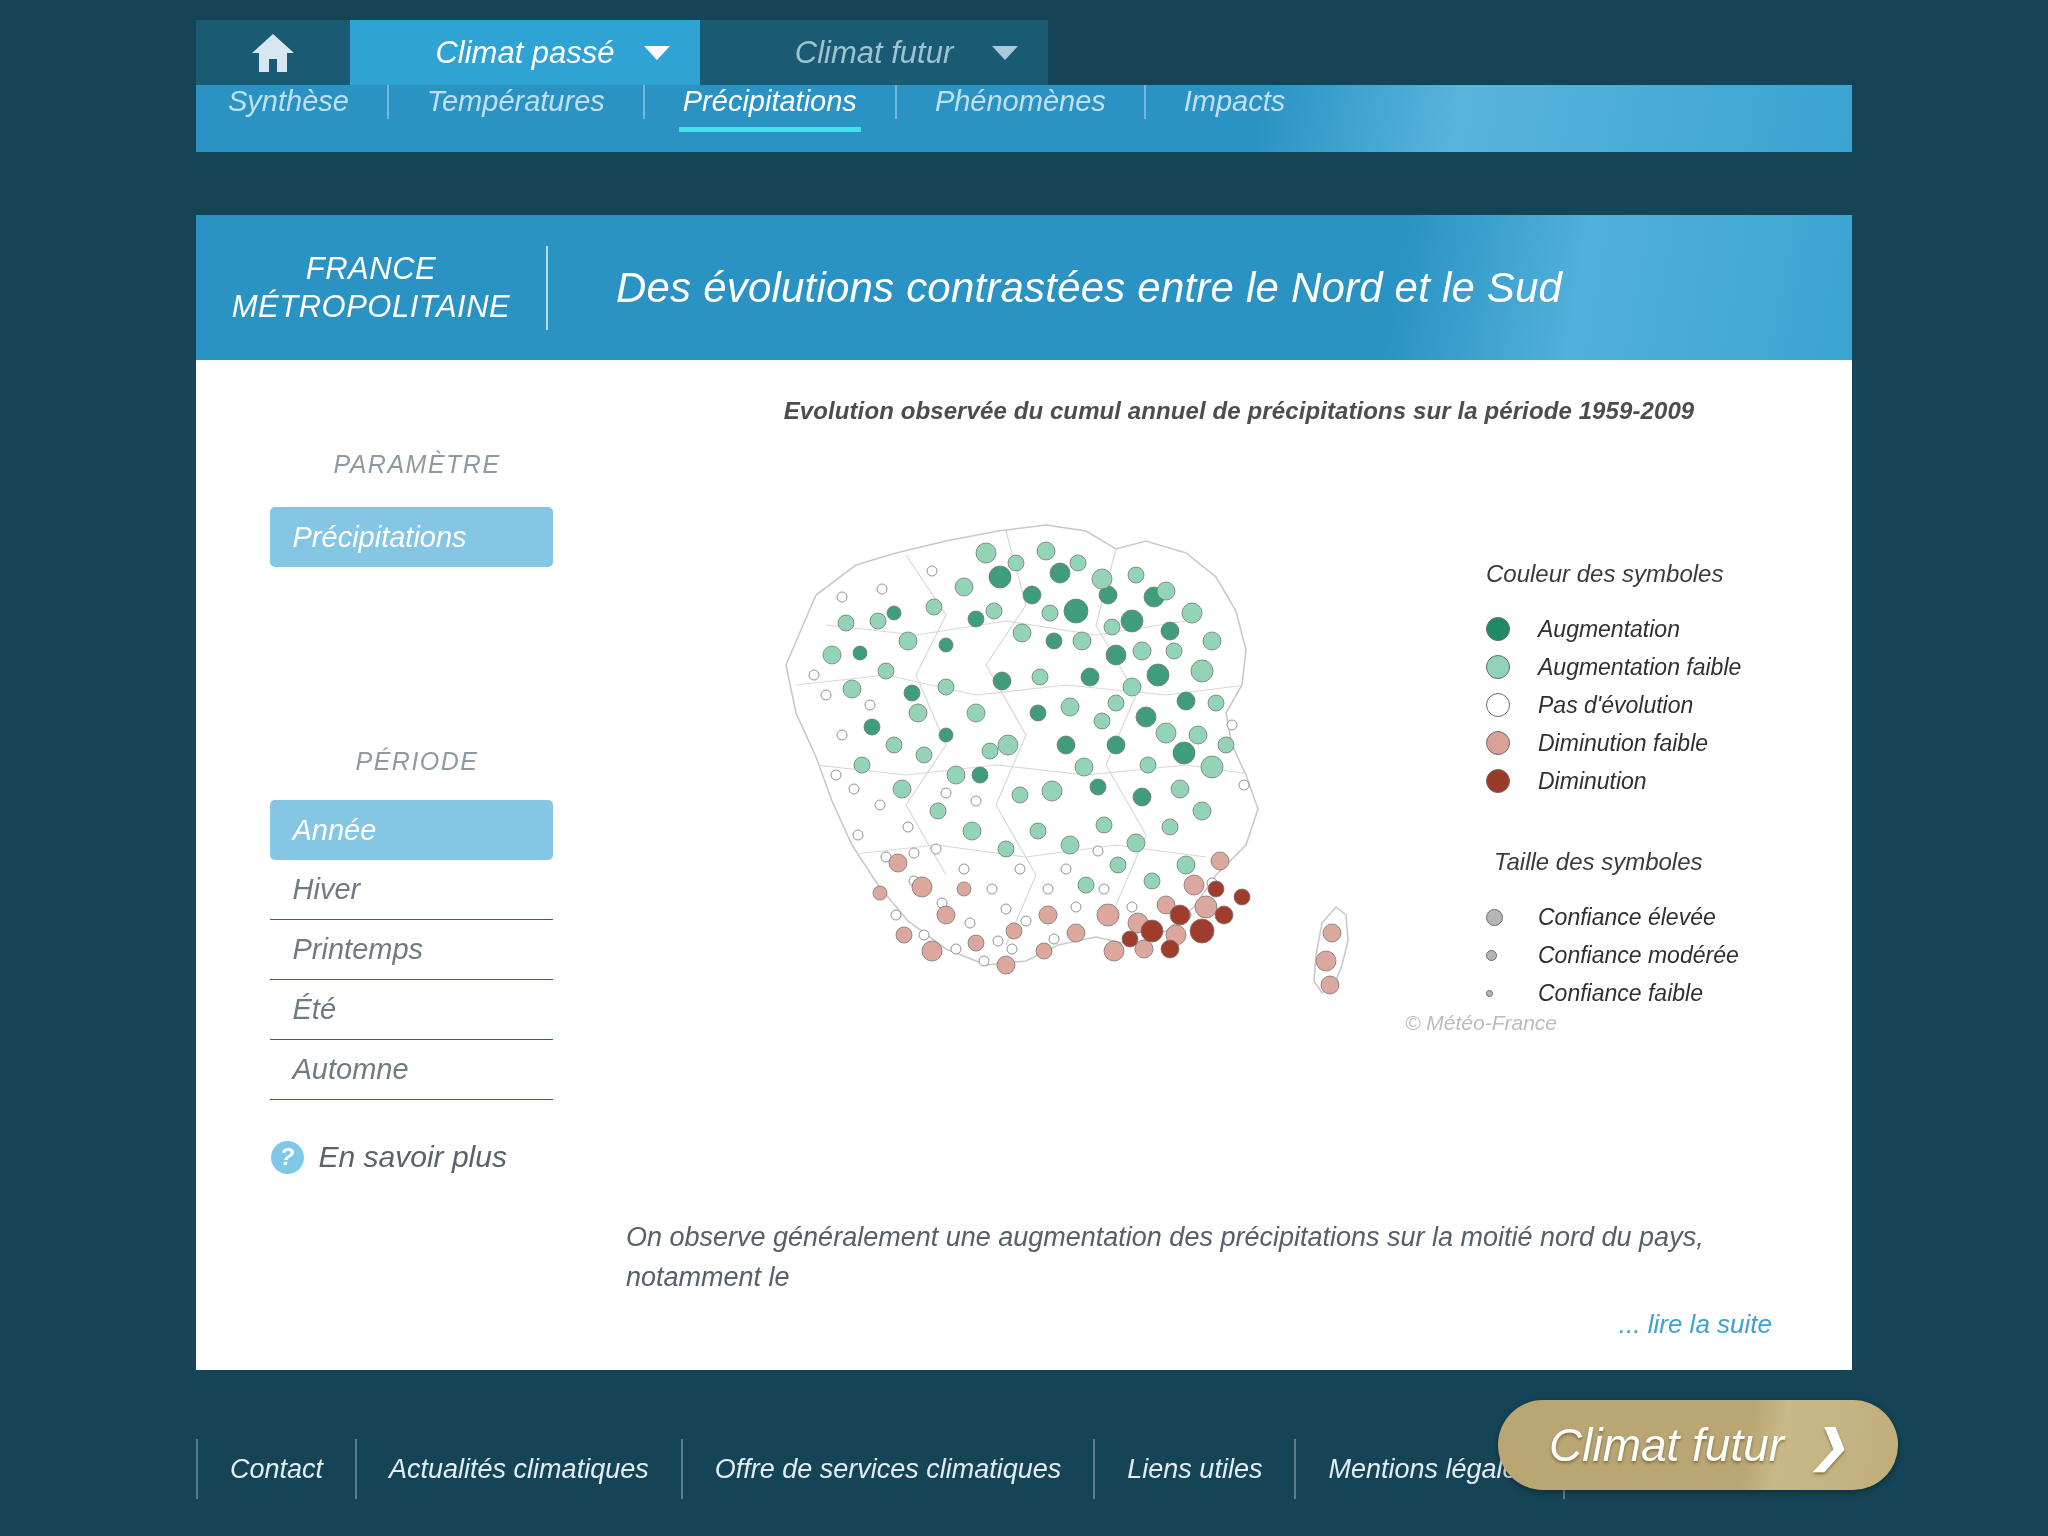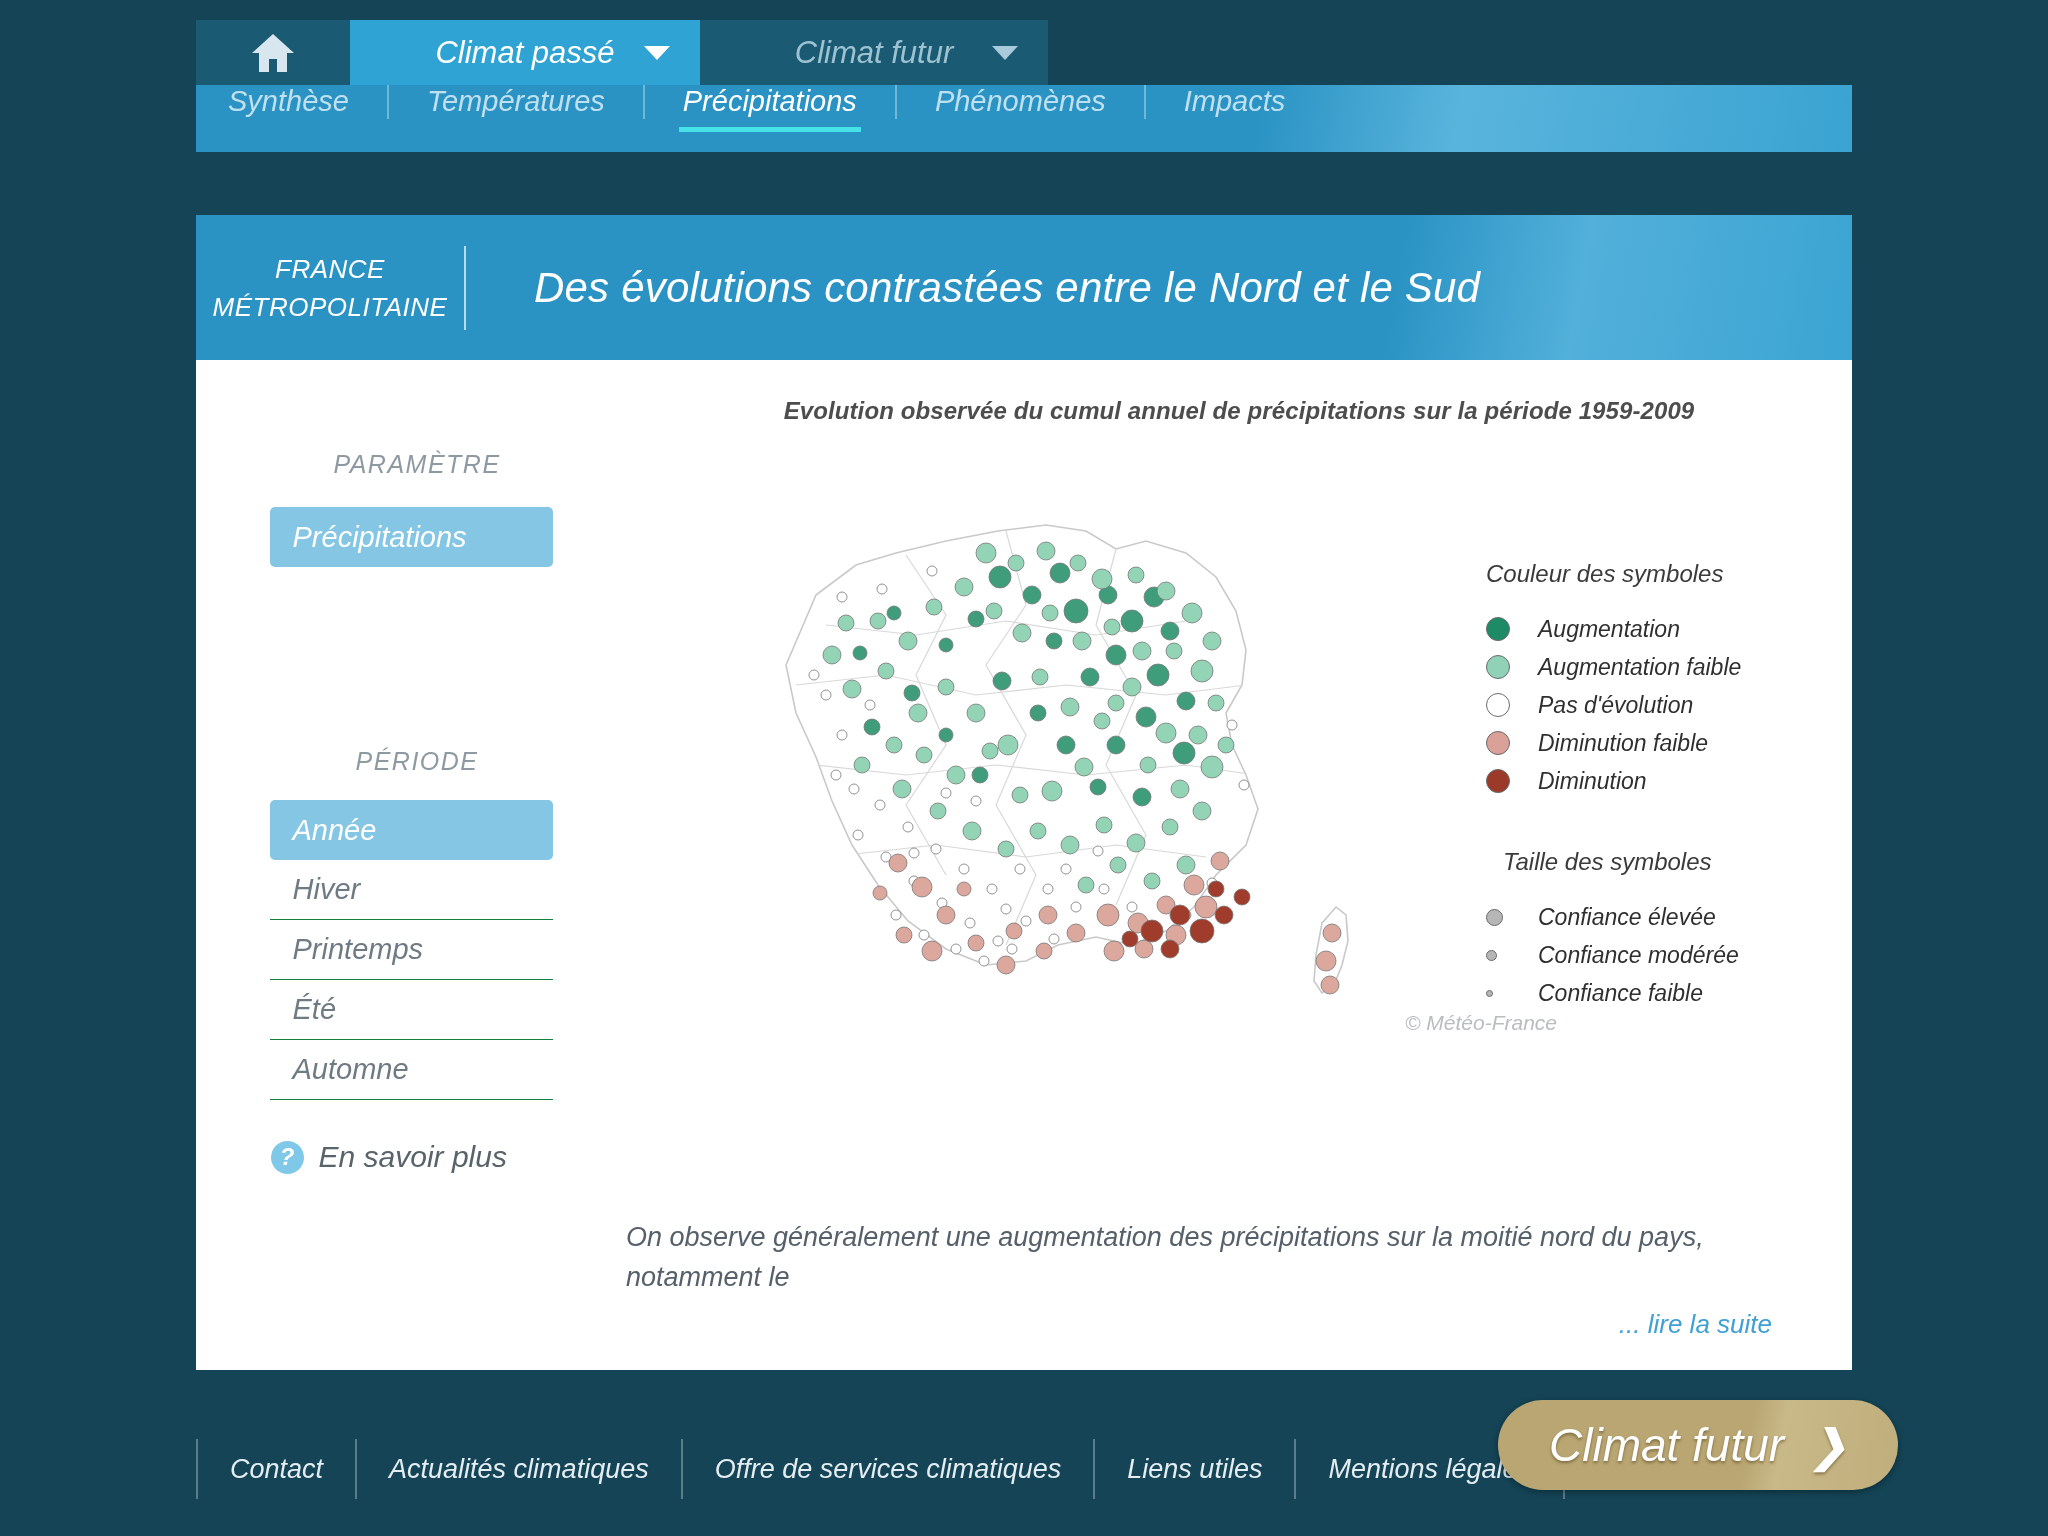--- a/index.html
+++ b/index.html
@@ -46,21 +46,21 @@
   .sub-item{position:relative;color:#bfe0ee;font-size:29px;padding:0 4px 8px 4px;white-space:nowrap;}
   .sub-item.active{color:#ffffff;}
   .sub-item.active::after{content:"";position:absolute;left:0;right:0;bottom:-6px;height:5px;background:#45e2e8;}
   .sub-sep{width:2px;height:34px;background:#86c6e0;opacity:.75;margin:0 34px;}
 
   
   .card{position:absolute;left:196px;top:215px;width:1656px;height:1155px;background:#ffffff;}
   .card-head{position:relative;height:145px;
     background:linear-gradient(100deg,#2a93c4 0%,#2a93c4 72%,#52b0da 83%,#3ba4d2 100%);
     display:flex;align-items:center;}
-  .region{width:268px;text-align:center;color:#ffffff;font-size:26px;line-height:38px;letter-spacing:.5px;}
+  .region{width:350px;text-align:center;color:#ffffff;font-size:31px;line-height:38px;letter-spacing:.5px;}
   .head-div{width:2px;height:84px;background:#cfe7f2;opacity:.85;}
   .head-title{color:#ffffff;font-size:42px;padding-left:68px;letter-spacing:.2px;}
 
   .card-body{position:relative;height:1010px;}
 
   
   .side{position:absolute;left:0;top:0;width:430px;padding-top:90px;}
   .side-label{color:#8e9aa1;font-size:25px;letter-spacing:1.5px;text-align:center;margin-left:12px;}
   .opt{width:283px;margin:0 auto;height:60px;display:flex;align-items:center;
        padding-left:23px;box-sizing:border-box;color:#6f7b82;font-size:29px;}
@@ -80,21 +80,21 @@
   .mapsvg{position:absolute;left:20px;top:20px;}
   .credit{position:absolute;right:295px;bottom:90px;color:#b9bdbf;font-size:21px;}
 
   
   .legend{position:absolute;right:36px;top:135px;width:330px;color:#3b3b3b;}
   .leg-title{font-size:24px;margin-bottom:22px;}
   .leg-row{display:flex;align-items:center;height:38px;}
   .leg-sw{width:52px;display:flex;justify-content:flex-start;align-items:center;}
   .dot{border-radius:50%;border:1px solid #6b6b6b;box-sizing:border-box;}
   .leg-txt{font-size:23px;color:#2f2f2f;}
-  .leg-title2{font-size:24px;margin:48px 17px 22px;}
+  .leg-title2{font-size:24px;margin:48px 8px 22px;}
 
   
   .para{position:absolute;left:430px;right:80px;bottom:30px;}
   .para p{margin:0;color:#56606a;font-size:27px;line-height:40px;text-align:justify;}
   .readmore{display:block;text-align:right;color:#3fa0d4;font-size:26px;margin-top:12px;}
 
   
   .footer{position:absolute;left:196px;top:1430px;width:1656px;height:78px;display:flex;align-items:center;}
   .f-sep{width:2px;height:60px;background:#5a7d8b;}
   .f-link{color:#e4edf1;font-size:27px;padding:0 32px;white-space:nowrap;}

